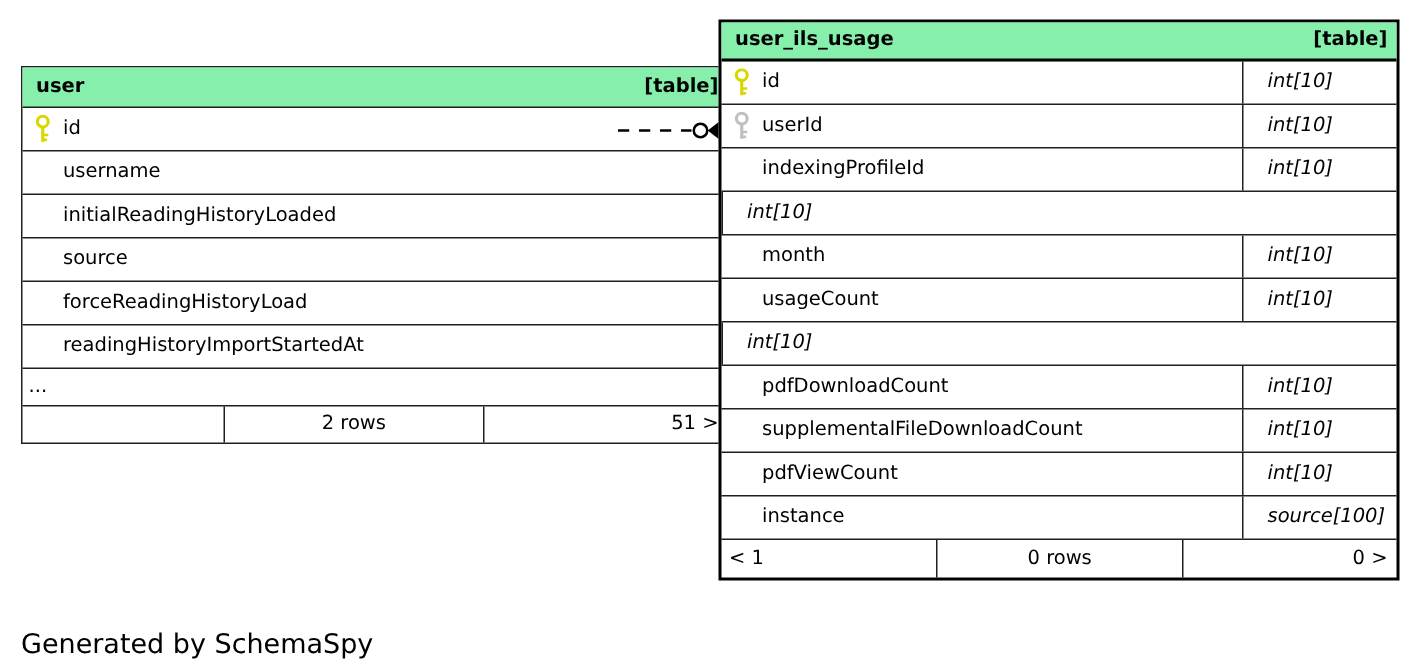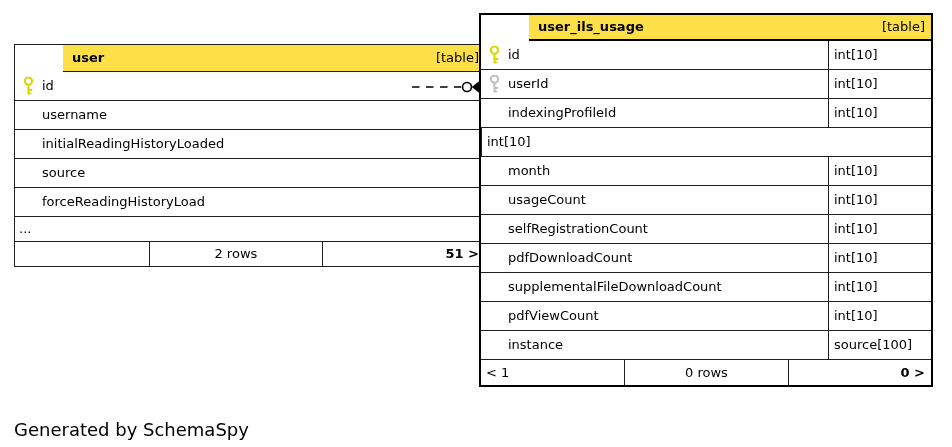--- a/index.html
+++ b/index.html
@@ -15,64 +15,64 @@
 
   .tbl {
     position:absolute;
     background:#ffffff;
   }
   .tbl-left  { left:14px;  top:44px; width:472px; border:1.5px solid #1f1f1f; }
   .tbl-right { left:479px; top:13px; width:454px; border:2.5px solid #000000; }
 
   .tbl-header {
     display:flex; justify-content:space-between; align-items:center;
-    background:#fde047;
+    background:#86efac;
     padding:0 6px 0 9px;
     height:26.5px;
-    margin-left:48px;
   }
   .tbl-left  .tbl-header { border-bottom:1.5px solid #1f1f1f; }
   .tbl-right .tbl-header { height:25.5px; border-bottom:2px solid #000000; }
   .tbl-title { font-weight:bold; }
-  .tbl-badge { font-weight:normal; }
+  .tbl-badge { font-weight:bold; }
 
   .row {
     display:flex; align-items:stretch;
     height:29px;
     border-bottom:1.5px solid #1f1f1f;
     gap:45px;
   }
   .name-cell {
     flex:1; position:relative;
     display:flex; align-items:center;
     padding-left:27px;
     overflow:hidden; white-space:nowrap;
   }
   .type-cell {
     width:103px;
     border-left:1.5px solid #1f1f1f;
     display:flex; align-items:center;
-    padding-left:5px;
+    padding-left:16px;
     white-space:nowrap;
+    font-style:italic;
   }
   .key-icon { position:absolute; left:8px; top:50%; transform:translateY(-50%); width:11px; height:19px; }
 
   .ellipsis-row {
     display:flex; align-items:center;
     height:25px;
     padding-left:4px;
     border-bottom:1.5px solid #1f1f1f;
   }
 
   .tbl-footer { display:flex; height:24px; }
   .tbl-right .tbl-footer { height:25px; }
   .fcell { display:flex; align-items:center; overflow:hidden; white-space:nowrap; }
   .fcell-a { width:28.5%; padding-left:5px; }
   .fcell-b { width:37%;   justify-content:center; border-left:1.5px solid #1f1f1f; border-right:1.5px solid #1f1f1f; }
-  .fcell-c { flex:1;      justify-content:flex-end; padding-right:6px;font-weight:bold; }
+  .fcell-c { flex:1;      justify-content:flex-end; padding-right:6px; }
   .tbl-right .fcell-a { width:31.7%; }
   .tbl-right .fcell-b { width:36.8%; }
 
   .connector-svg { position:absolute; left:412px; top:75px; }
 
   .generator-note { position:absolute; left:14px; top:419px; font-size:18px; }
 </style>
 </head>
 <body>
 
@@ -108,20 +108,25 @@
     <div class="row">
       <div class="name-cell">
         <span>source</span>
       </div>
     </div>
     <div class="row">
       <div class="name-cell">
         <span>forceReadingHistoryLoad</span>
       </div>
     </div>
+    <div class="row">
+      <div class="name-cell">
+        <span>readingHistoryImportStartedAt</span>
+      </div>
+    </div>
 
     <div class="ellipsis-row">
       <span>...</span>
     </div>
 
     <div class="tbl-footer">
       <div class="fcell fcell-a"></div>
       <div class="fcell fcell-b">2 rows</div>
       <div class="fcell fcell-c">51 &gt;</div>
     </div>
@@ -180,23 +185,20 @@
       </div>
       <div class="type-cell">int[10]</div>
     </div>
     <div class="row">
       <div class="name-cell">
         <span>usageCount</span>
       </div>
       <div class="type-cell">int[10]</div>
     </div>
     <div class="row">
-      <div class="name-cell">
-        <span>selfRegistrationCount</span>
-      </div>
       <div class="type-cell">int[10]</div>
     </div>
     <div class="row">
       <div class="name-cell">
         <span>pdfDownloadCount</span>
       </div>
       <div class="type-cell">int[10]</div>
     </div>
     <div class="row">
       <div class="name-cell">

